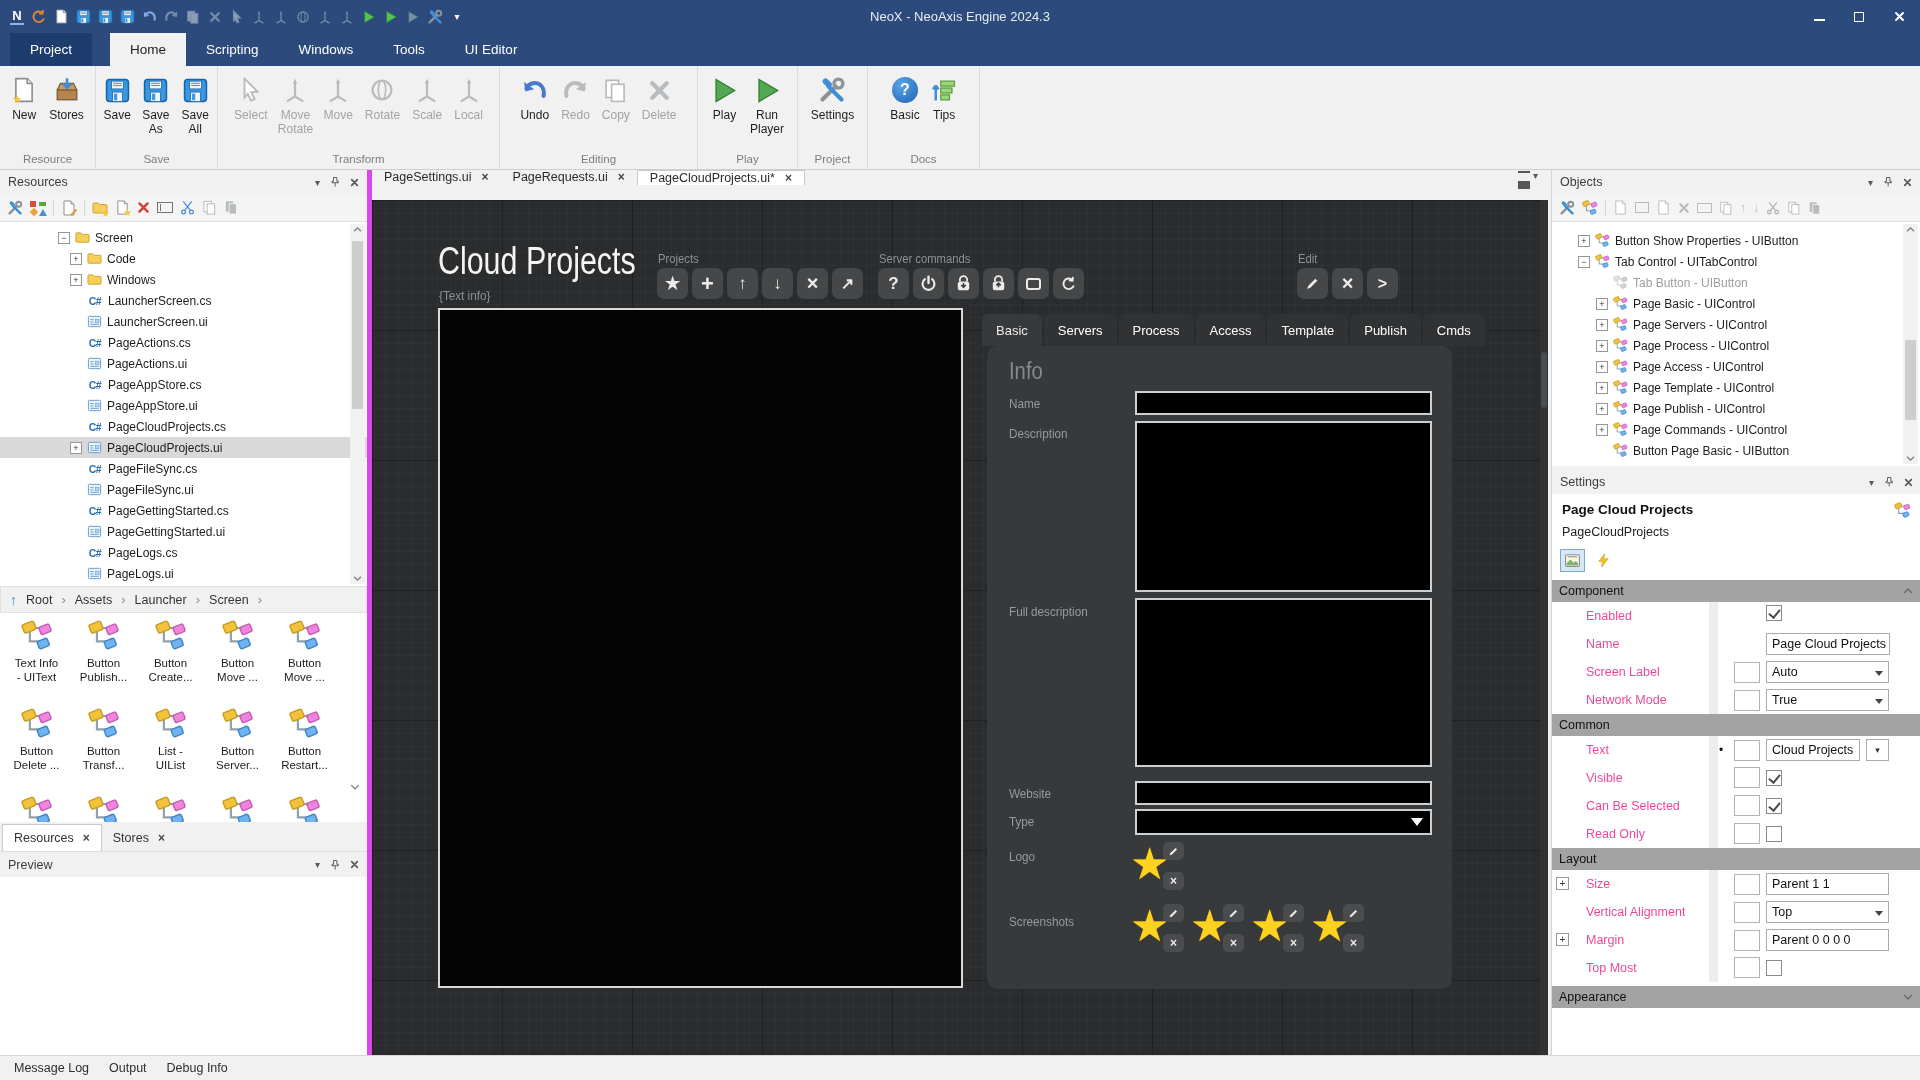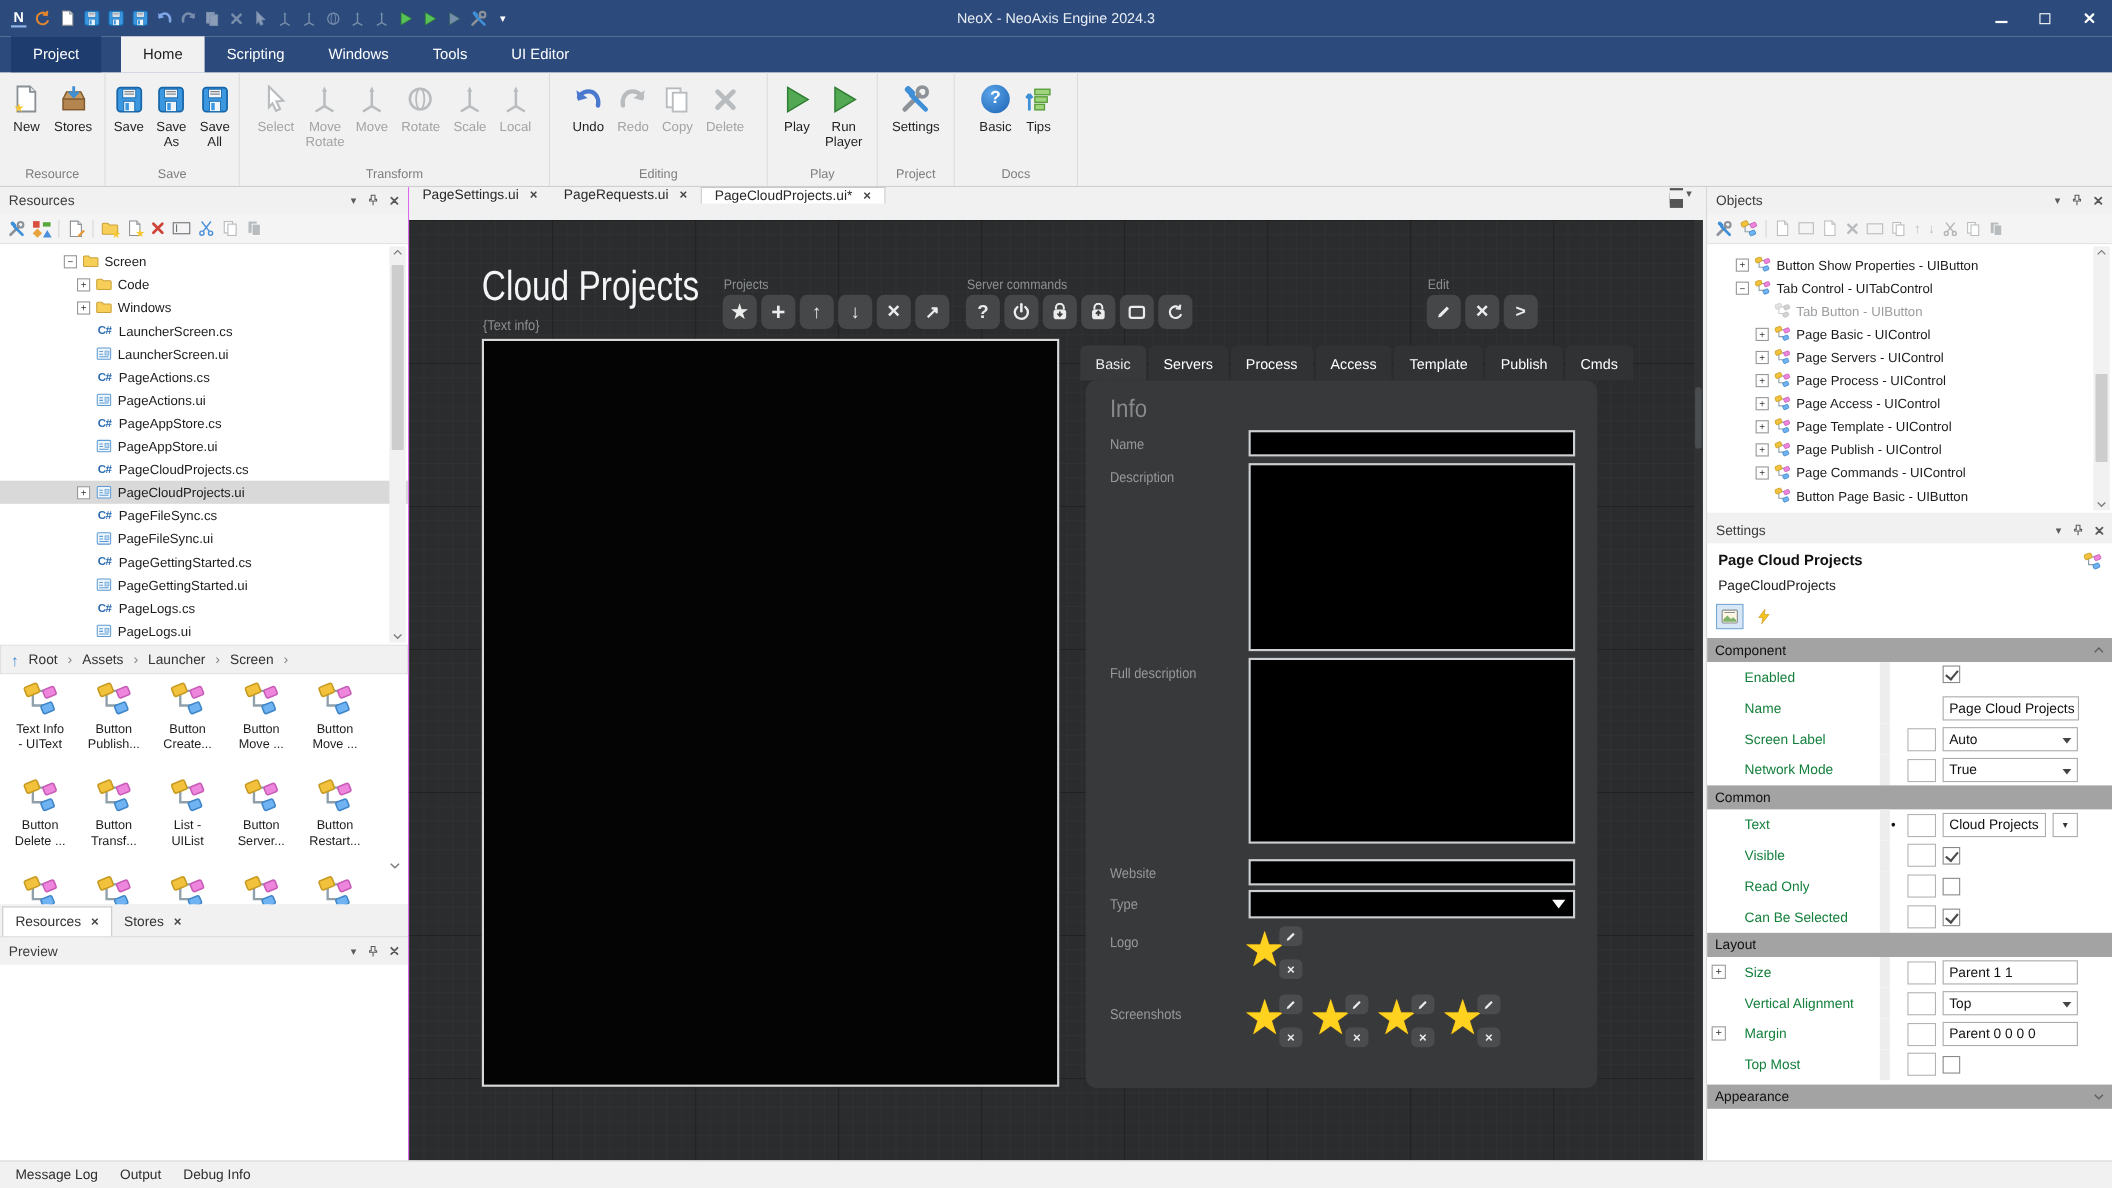--- a/index.html
+++ b/index.html
@@ -37,21 +37,21 @@
 
   
   .phead{height:24px;display:flex;align-items:center;padding:0 8px;font-size:12.5px;color:#3c3c3c;background:#f1f1f1}
   .phicons{margin-left:auto;display:flex;gap:9px;align-items:center;color:#5a5a5a}
   .ptool{height:28px;display:flex;align-items:center;gap:7px;padding:0 7px;background:#f4f4f4;border-bottom:1px solid #e2e2e2}
   .sepv{width:1px;height:16px;background:#d6d6d6}
   .white{background:#fff}
   .caret-txt{font-size:10px;color:#5a5a5a}
 
   
-  .lpanel{left:0;top:170px;width:372px;height:885px;background:#f1f1f1;border-right:1px solid #d946ef}
+  .lpanel{left:0;top:170px;width:372px;height:885px;background:#f1f1f1;border-right:5px solid #d946ef}
   .tree{position:relative;background:#fff;height:364px;overflow:hidden}
   .trow{height:21px;display:flex;align-items:center;font-size:12px;color:#1c1c1c;gap:5px;padding-right:20px}
   .trow.sel{background:#d9d9d9}
   .exp{flex:0 0 12px;width:12px;height:12px;border:1px solid #979797;background:#fff;font-size:9px;line-height:10px;text-align:center;color:#333;display:flex;align-items:center;justify-content:center}
   .d1{padding-left:58px}.d2{padding-left:70px}.d2f{padding-left:87px}
   .csic{color:#2b6cb0;font-weight:700;font-size:10.5px;width:16px;text-align:center;letter-spacing:-.5px}
   .vsb{position:absolute;right:2px;top:2px;bottom:2px;width:15px;background:#f1f1f1;display:flex;flex-direction:column;align-items:center}
   .vsb .thumb{width:11px;background:#cdcdcd;border-radius:1px}
   .crumb{height:27px;display:flex;align-items:center;gap:9px;padding:0 9px;background:#f1f1f1;border:1px solid #e0e0e0;font-size:12.5px;color:#333}
   .crumb .sep{color:#888;font-size:13px}
@@ -114,21 +114,21 @@
   .sobj{padding:8px 10px 0}
   .sobj .t{font-weight:700;font-size:13.5px;color:#111}
   .sobj .n{font-size:12.5px;color:#222;margin-top:6px}
   .stool{display:flex;gap:6px;align-items:center;padding:10px 8px 8px}
   .stbtn{width:25px;height:23px;display:flex;align-items:center;justify-content:center;border:1px solid transparent}
   .stbtn.sel{background:#d7e7f5;border-color:#7aa9d6}
   .scat{height:22px;background:#a3a3a3;color:#111;font-size:12.5px;display:flex;align-items:center;padding:0 7px;position:relative}
   .scat .chev{margin-left:auto;color:#5f5f5f}
   .srow{position:relative;height:28px;background:#fff}
   .srow::before{content:"";position:absolute;left:157px;top:0;bottom:0;width:9px;background:#ededed}
-  .slabel{position:absolute;left:34px;top:50%;transform:translateY(-50%);font-size:12.5px;color:#15803d;white-space:nowrap;max-width:126px;overflow:hidden}
+  .slabel{position:absolute;left:34px;top:50%;transform:translateY(-50%);font-size:12.5px;color:#ec4899;white-space:nowrap;max-width:126px;overflow:hidden}
   .sctrls{position:absolute;left:182px;top:3px;display:flex;align-items:center;gap:6px}
   .defbox{width:26px;height:21px;border:1px solid #b3b3b3;background:#fff}
   .cb{width:16px;height:16px;border:1px solid #8a8a8a;background:#fff;position:relative}
   .cb.on::after{content:"";position:absolute;left:4px;top:1px;width:5px;height:9px;border-right:2px solid #4a4a4a;border-bottom:2px solid #4a4a4a;transform:rotate(40deg)}
   .ind{margin-left:32px}
   .sfield{width:123px;height:22px;border:1px solid #ababab;background:#fff;font-size:12.5px;color:#111;display:flex;align-items:center;padding:0 5px;white-space:nowrap;overflow:hidden}
   .sdrop{position:relative}
   .sdrop::after{content:"";position:absolute;right:5px;top:9px;border:4px solid transparent;border-top:5px solid #444}
   .sfield.short{width:94px}
   .caretbtn{width:23px;height:22px;border:1px solid #ababab;background:#fff;display:flex;align-items:center;justify-content:center;font-size:9px;color:#333}
@@ -1320,31 +1320,31 @@
         </span>
     </div>
     <div class="srow">
       <span class="slabel">Visible</span>
       <span class="sctrls">
           <span class="defbox"></span>
           <span class="cb on"></span>
         </span>
     </div>
     <div class="srow">
+      <span class="slabel">Can Be Selected</span>
+      <span class="sctrls">
+          <span class="defbox"></span>
+          <span class="cb on"></span>
+        </span>
+    </div>
+    <div class="srow">
       <span class="slabel">Read Only</span>
       <span class="sctrls">
           <span class="defbox"></span>
           <span class="cb"></span>
-        </span>
-    </div>
-    <div class="srow">
-      <span class="slabel">Can Be Selected</span>
-      <span class="sctrls">
-          <span class="defbox"></span>
-          <span class="cb on"></span>
         </span>
     </div>
 
     <div class="scat">
         <span>Layout</span>
       </div>
     <div class="srow">
       <span class="pexp">+</span>
       <span class="slabel">Size</span>
       <span class="sctrls">

